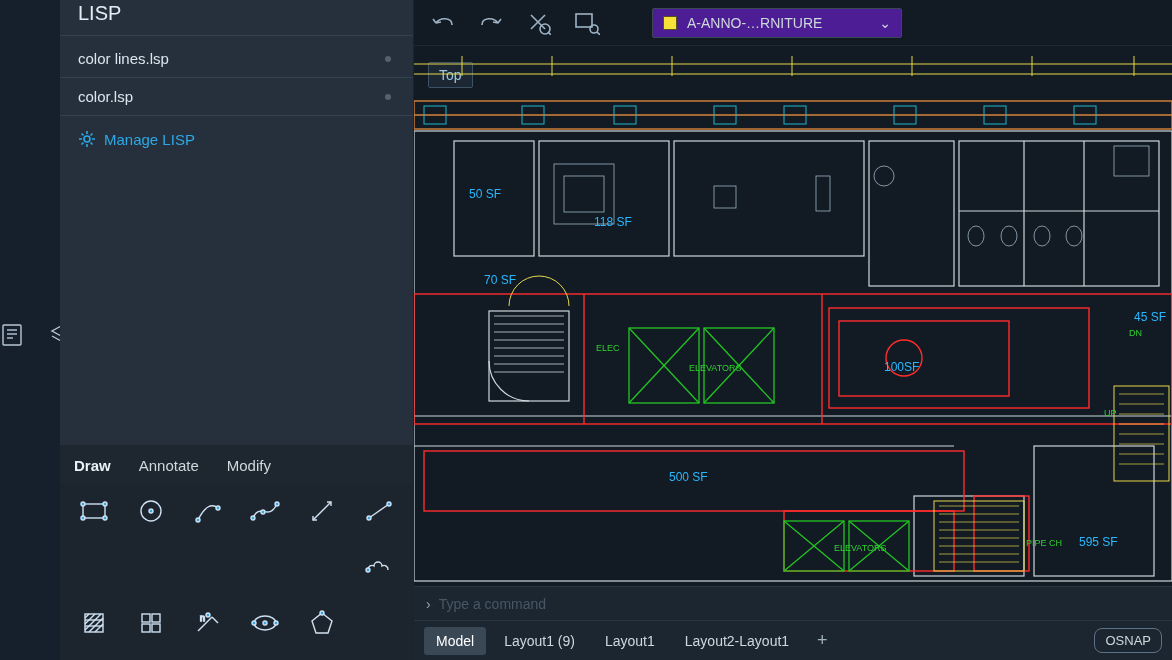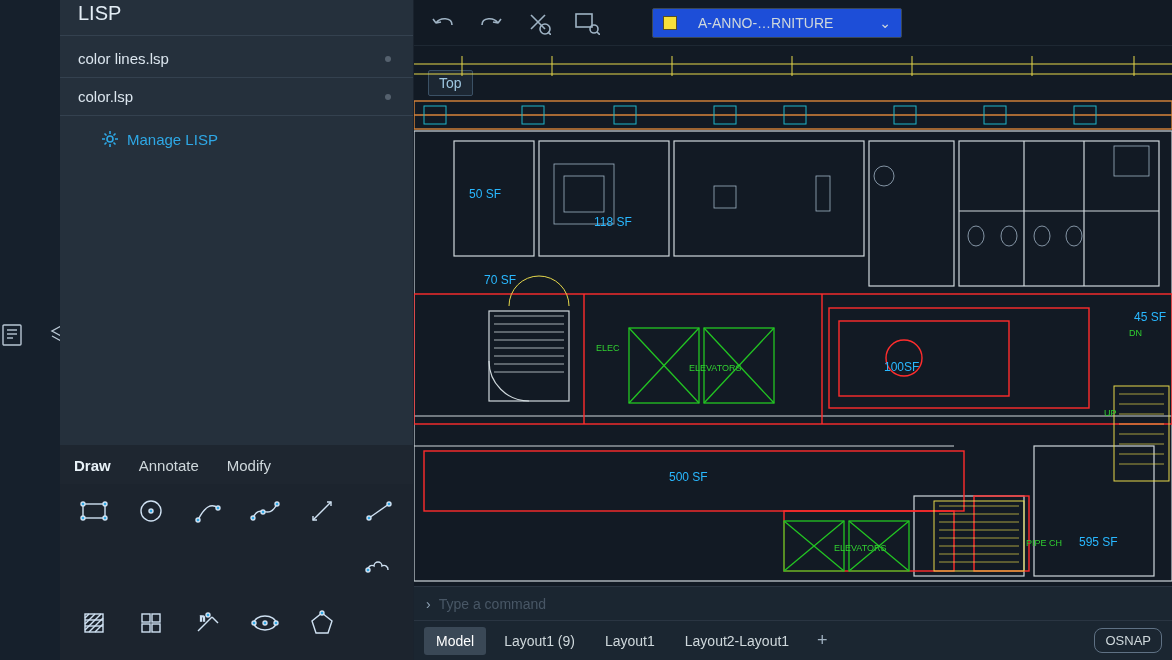--- a/index.html
+++ b/index.html
@@ -17,46 +17,46 @@
 
   
   .panel {
     width: 354px; background:#25303c; display:flex; flex-direction:column;
     border-right:1px solid #1a232e;
   }
   .panel-header { padding:2px 18px 10px 18px; font-size:20px; font-weight:500; color:#e3edf5; border-bottom:1px solid #34414f;}
   .file-list { padding: 4px 0;}
   .file-item { display:flex; align-items:center; justify-content:space-between; padding:10px 22px 10px 18px; font-size:15px; color:#dbe5ee; border-bottom:1px solid #34414f; cursor:pointer;}
   .file-item .dot { width:6px;height:6px;border-radius:50%;background:#55616e;}
-  .manage-row { display:flex; align-items:center; gap:8px; padding:10px 18px; color:#2ea8e6; font-size:15px; cursor:pointer;margin-left:23px;}
+  .manage-row { display:flex; align-items:center; gap:8px; padding:10px 18px; color:#2ea8e6; font-size:15px; cursor:pointer;}
   .manage-row svg { stroke:#2ea8e6; fill:none; stroke-width:1.6;}
 
   .panel-spacer { flex:1; }
 
   
   .tool-tabs { display:flex; gap:28px; padding:12px 3px 10px 14px; font-size:15px;}
   .tool-tabs .tab { color:#cfd8dc; cursor:pointer;}
   .tool-tabs .tab.active { color:#e9f2f8; font-weight:600;}
   .tool-grid { display:grid; grid-template-columns: repeat(6, 1fr); gap: 18px 18px; padding: 8px 14px 18px 14px;}
   .tool-cell { height:38px; display:flex; align-items:center; justify-content:center; cursor:pointer;}
   .tool-cell svg { stroke:#cfe1f2; stroke-width:1.4; fill:none;}
   .pt { fill:#2ea8e6; }
 
   
   .main { flex:1; display:flex; flex-direction:column; background:#121a24; position:relative;}
   .topbar { height:46px; display:flex; align-items:center; gap:14px; padding:0 12px; background:#121a24; border-bottom:1px solid #1e2833;}
   .tb-btn { width:34px; height:34px; display:flex; align-items:center; justify-content:center; cursor:pointer;}
   .tb-btn svg { stroke:#9fb3c4; stroke-width:1.6; fill:none;}
-  .layer-select { display:flex; align-items:center; gap:21px; background:#1d4ed8; border:1px solid #3a4856; height:30px; padding:0 10px; min-width:250px; color:#cfd8dc; font-size:14px; cursor:pointer; border-radius:2px;}
+  .layer-select { display:flex; align-items:center; gap:10px; background:#4c1d95; border:1px solid #3a4856; height:30px; padding:0 10px; min-width:250px; color:#cfd8dc; font-size:14px; cursor:pointer; border-radius:2px;}
   .layer-swatch { width:14px;height:14px;background:#f7e23a; border:1px solid #585022;}
   .layer-select .chev { margin-left:auto; }
 
   
   .canvas-wrap { flex:1; position:relative; overflow:hidden; background:#121a24;}
-  .view-label { position:absolute; top:24px; left:14px; background:#1c2733; border:1px solid #3b5165; color:#9ec7e0; font-size:14px; padding:4px 10px; border-radius:2px; cursor:pointer;}
+  .view-label { position:absolute; top:16px; left:14px; background:#1c2733; border:1px solid #3b5165; color:#9ec7e0; font-size:14px; padding:4px 10px; border-radius:2px; cursor:pointer;}
   svg.canvas { position:absolute; inset:0; width:100%; height:100%; }
   .room-label { fill:#29b8ff; font-size:12px; font-family:Arial; }
   .green-label { fill:#30d030; font-size:9px; font-family:Arial;}
 
   
   .cmdline { height:34px; display:flex; align-items:center; gap:8px; padding:0 12px; background:#1b2631; border-top:1px solid #2a3542; color:#667788; font-size:14px;}
   .cmdline .chev { color:#8fa3b5;}
   .status { height:40px; display:flex; align-items:center; gap:6px; padding:0 10px; background:#1b2631; border-top:1px solid #2a3542;}
   .status .tab { padding:6px 12px; font-size:14px; color:#cfd8dc; cursor:pointer; border-radius:3px;}
   .status .tab.active { background:#3a4856; color:#fff;}

